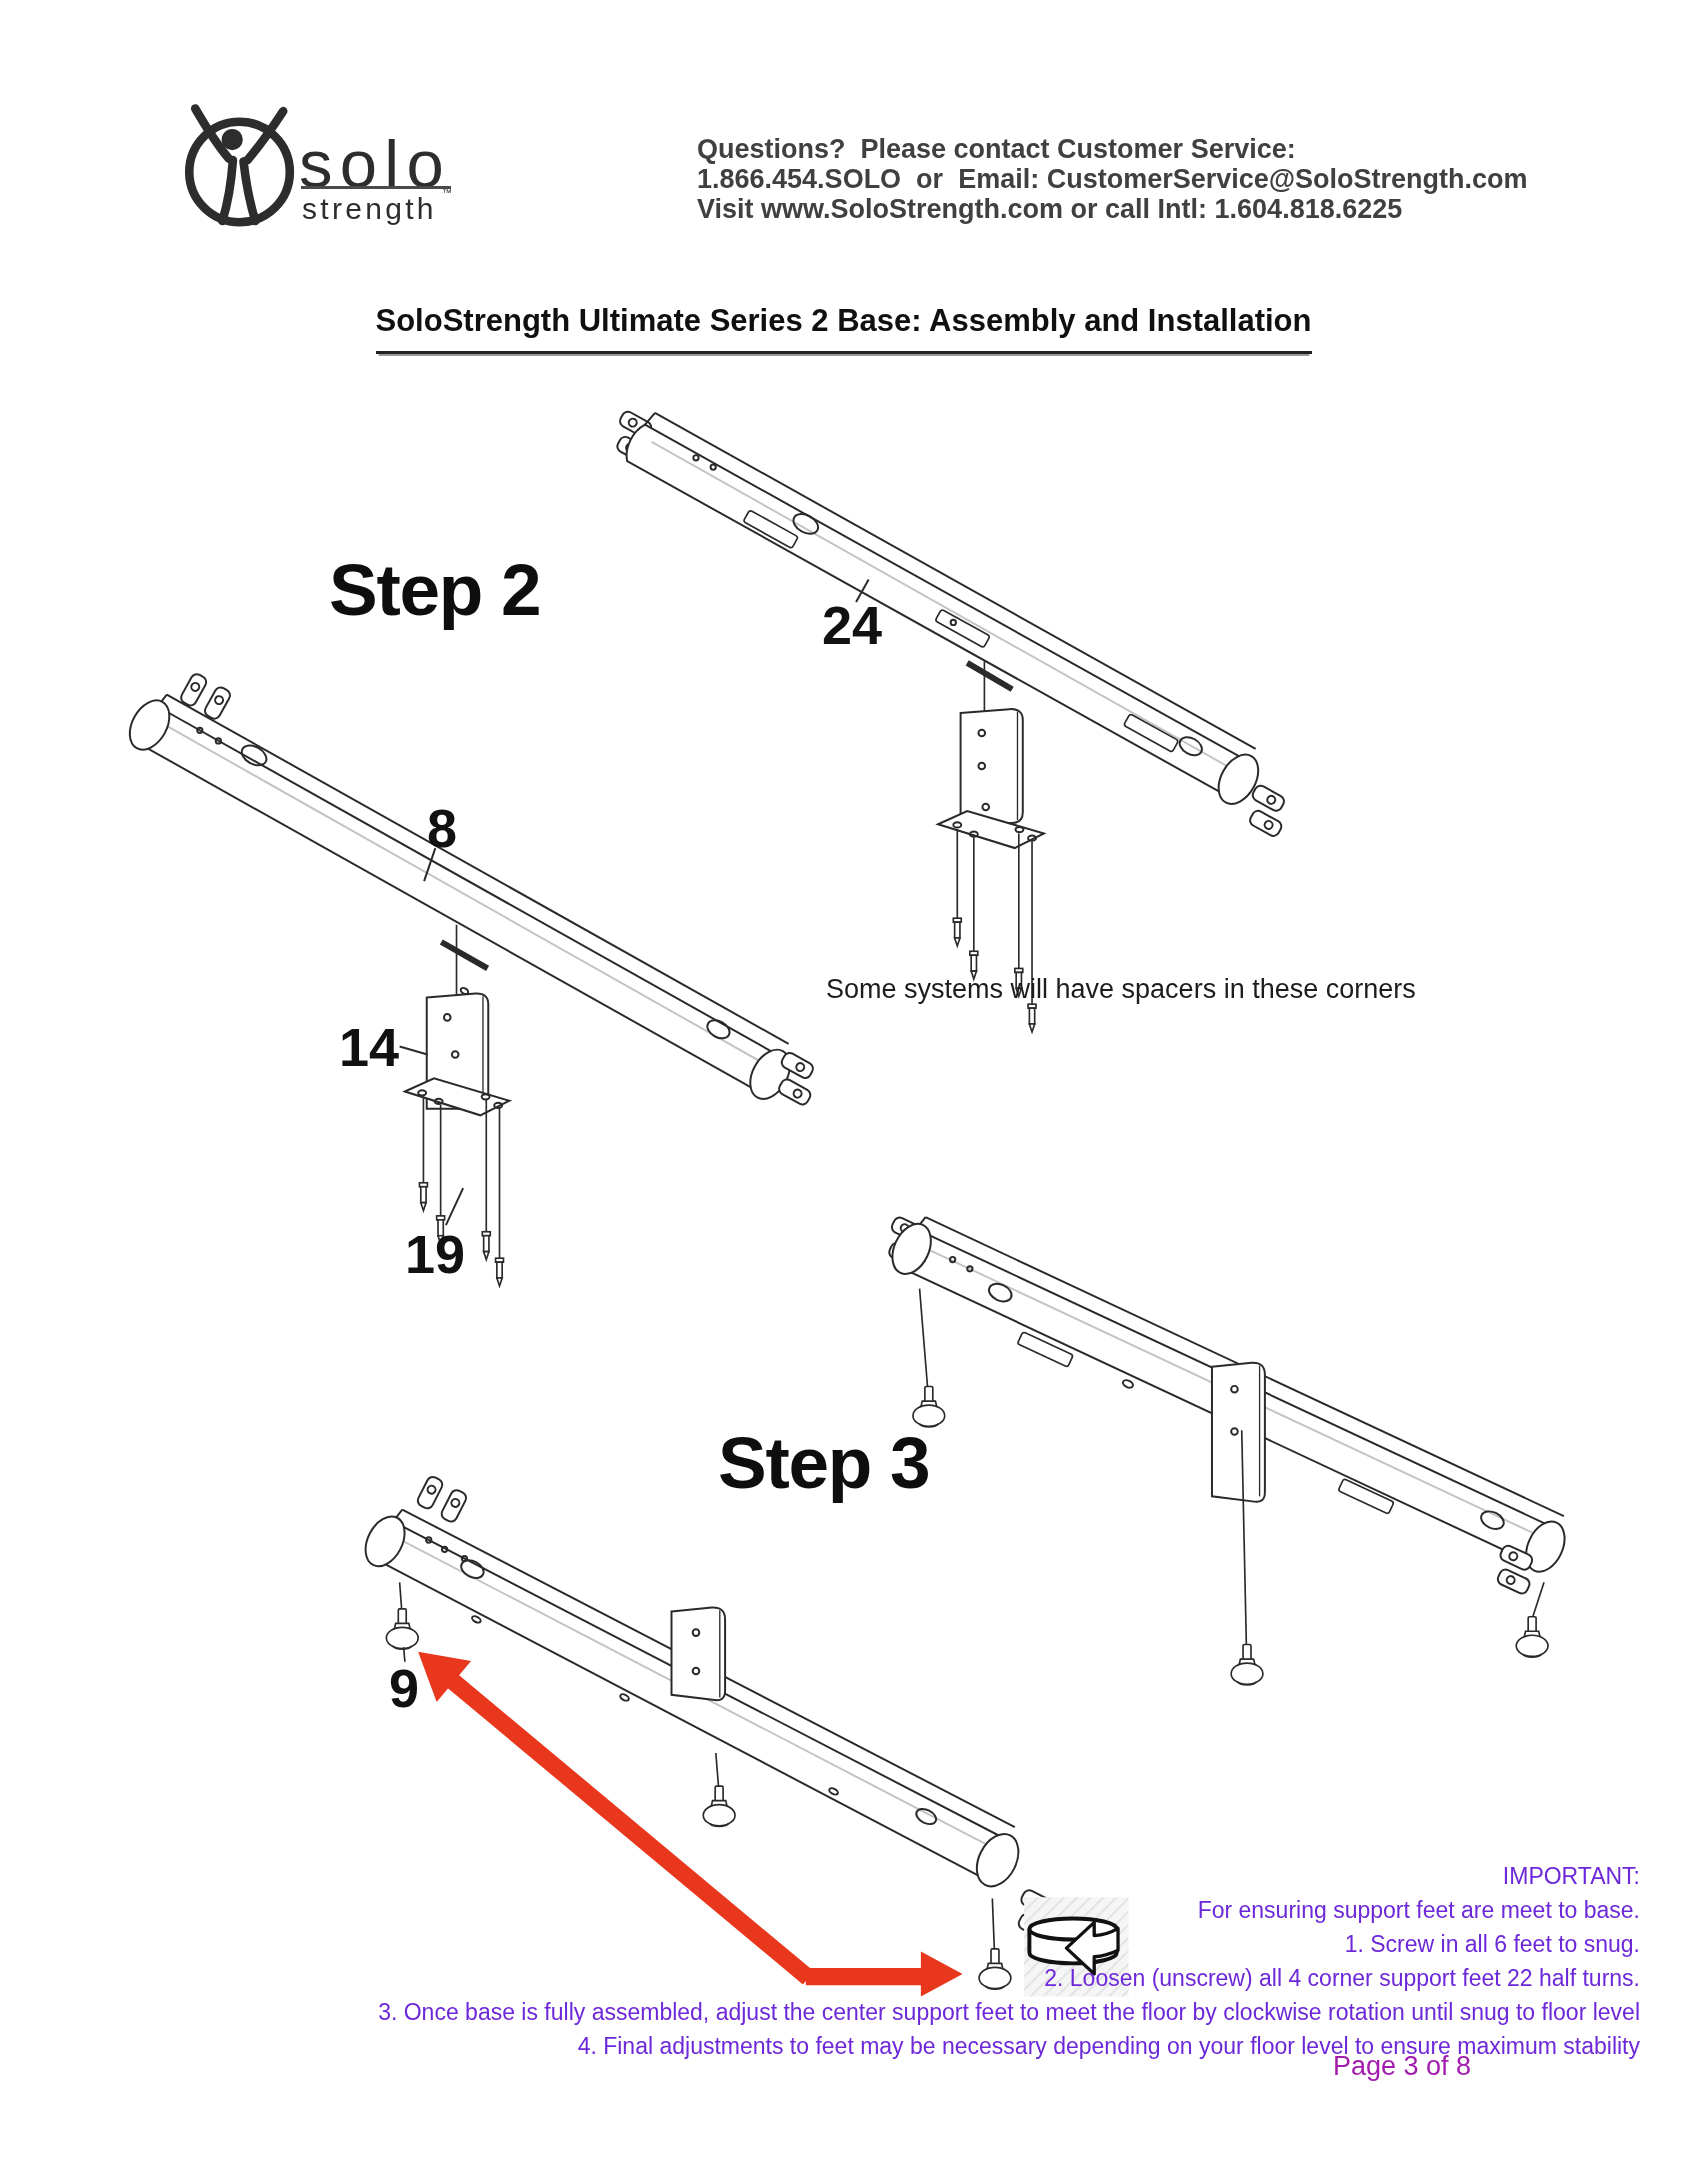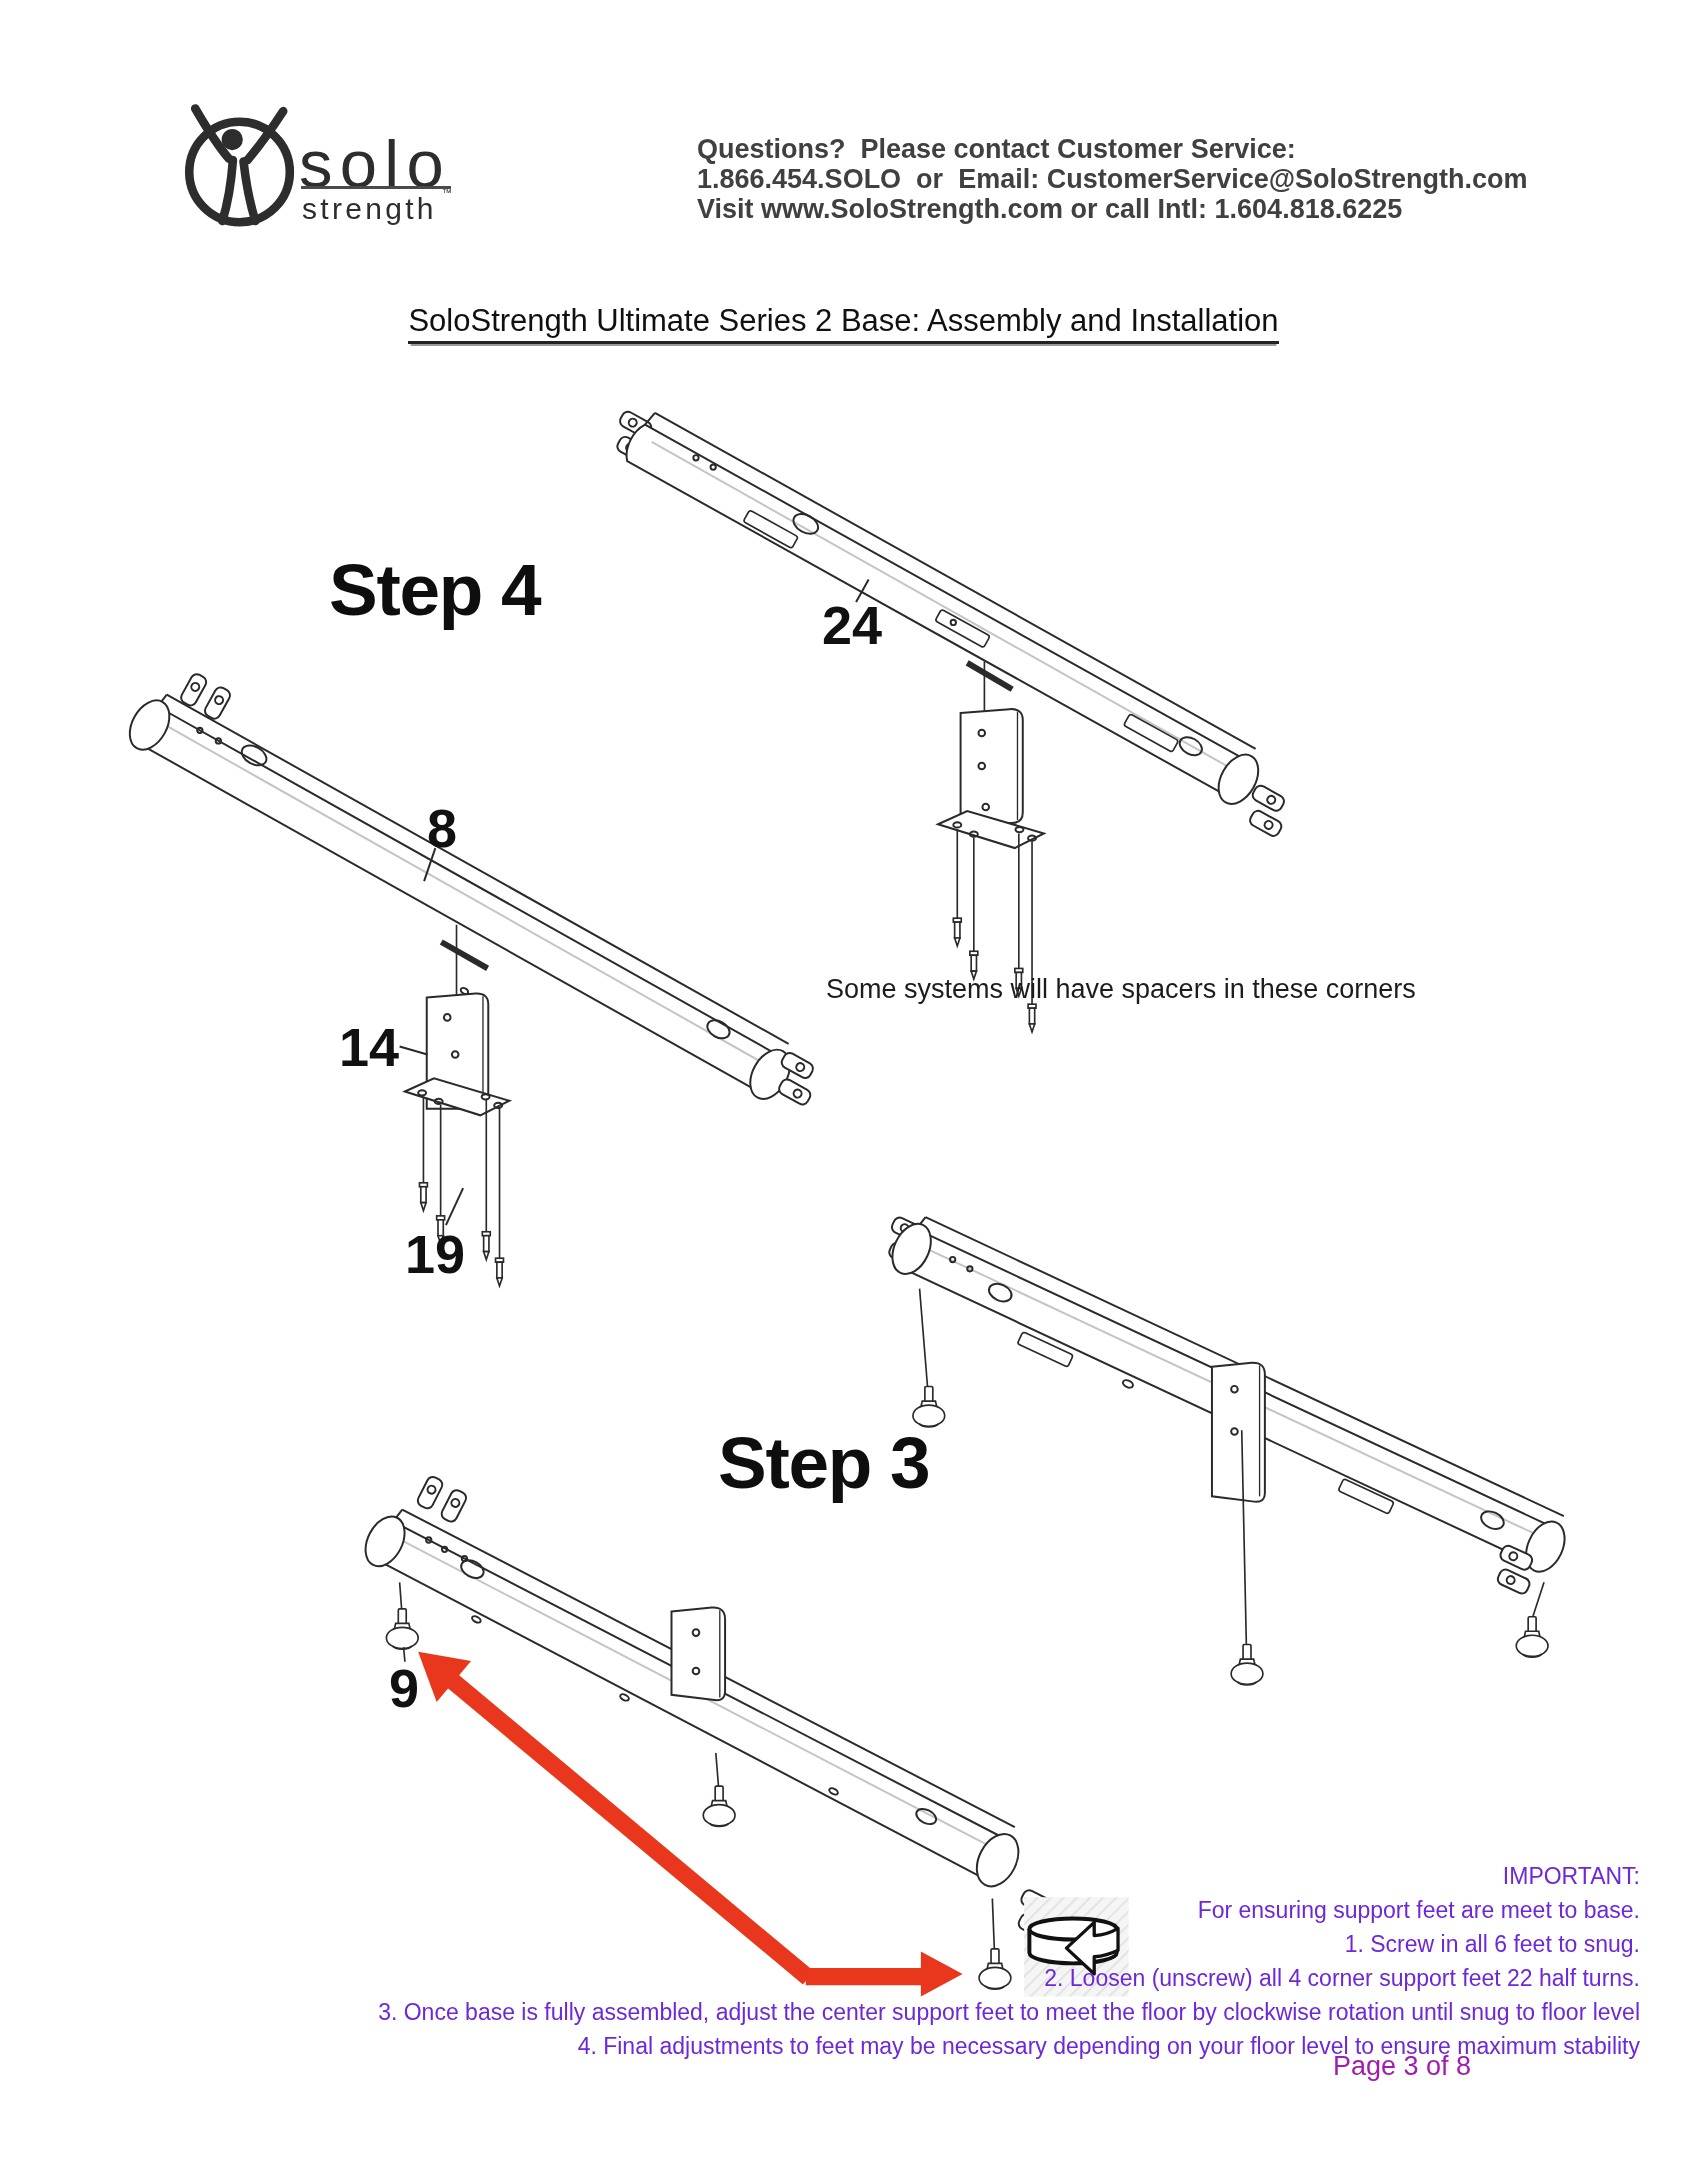--- a/index.html
+++ b/index.html
@@ -7,21 +7,21 @@
   .page{position:relative;width:1687px;height:2183px;overflow:hidden;background:#fff;}
   .abs{position:absolute;}
   .pre{white-space:pre;}
   
   .brand-top{left:299px;top:112px;font-size:67px;font-weight:400;letter-spacing:7.3px;color:#2d2d2d;margin-top:13px;}
   .brand-rule{left:301px;top:186px;width:150px;height:2.6px;background:#4a4a4a;}
   .brand-bottom{left:302px;top:192px;font-size:30px;font-weight:400;letter-spacing:3.3px;color:#2d2d2d;}
   .brand-tm{left:442px;top:187px;font-size:10px;color:#2d2d2d;}
   .contact{left:697px;top:134px;font-size:27px;font-weight:700;line-height:30px;color:#404040;}
   .title-wrap{left:0;top:303px;width:1687px;text-align:center;}
-  .title{display:inline-block;font-size:31px;font-weight:400;color:#101010;border-bottom:3.3px solid #222;box-shadow:0 4.6px 0 -2.6px #9a9a9a;padding-bottom:2px;}
+  .title{display:inline-block;font-size:31px;font-weight:700;color:#101010;border-bottom:3.3px solid #222;box-shadow:0 4.6px 0 -2.6px #9a9a9a;padding-bottom:12px;}
   
   .step-h{font-size:73px;font-weight:700;letter-spacing:-1.3px;color:#0e0e0e;}
   .step2-h{left:329px;top:548px;}
   .step3-h{left:718px;top:1421px;}
   
   .plabel{font-size:54px;font-weight:700;color:#111;}
   .p24{left:822px;top:594px;}
   .p8{left:427px;top:797px;}
   .p14{left:339px;top:1016px;}
   .p10{left:405px;top:1223px;}
@@ -257,21 +257,21 @@
   <div class="abs contact">
     <div class="pre">Questions?  Please contact Customer Service:</div>
     <div class="pre">1.866.454.SOLO  or  Email: CustomerService@SoloStrength.com</div>
     <div class="pre">Visit www.SoloStrength.com or call Intl: 1.604.818.6225</div>
   </div>
 
   <div class="abs title-wrap">
     <span class="title">SoloStrength Ultimate Series 2 Base: Assembly and Installation</span>
   </div>
 
-  <div class="abs step-h step2-h">Step 4</div>
+  <div class="abs step-h step2-h">Step 2</div>
   <div class="abs step-h step3-h">Step 3</div>
 
   <div class="abs plabel p24">24</div>
   <div class="abs plabel p8">8</div>
   <div class="abs plabel p14">14</div>
   <div class="abs plabel p10">19</div>
   <div class="abs plabel p9">9</div>
 
   <div class="abs note">Some systems will have spacers in these corners</div>
 

